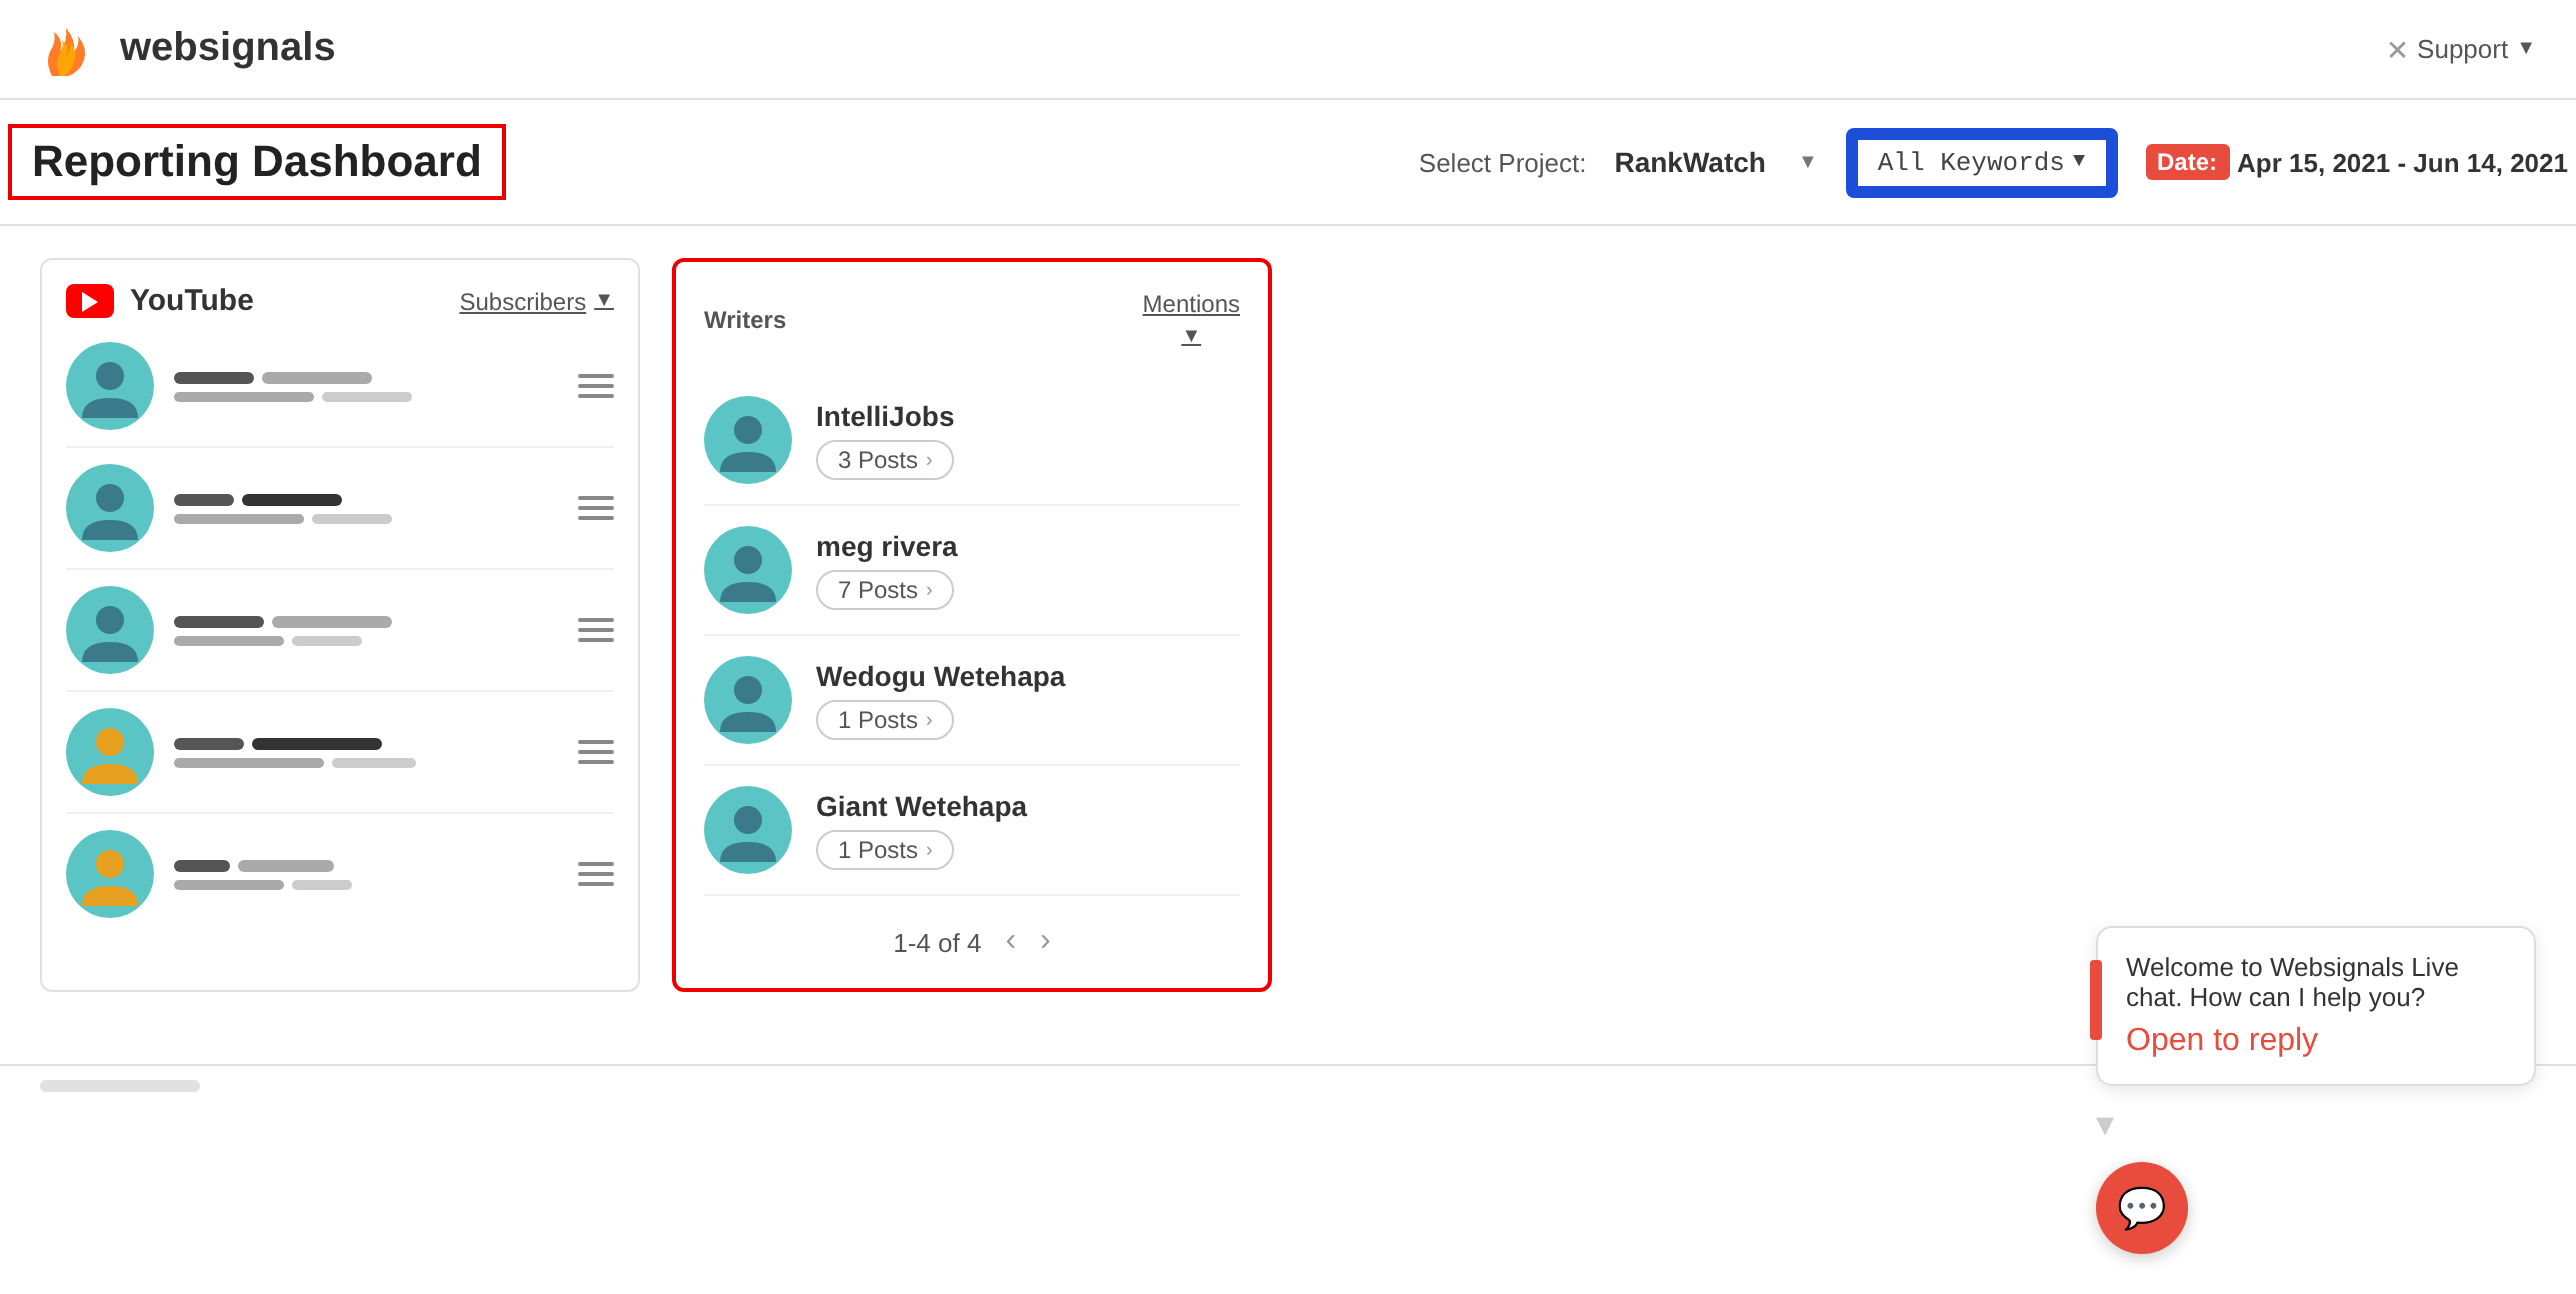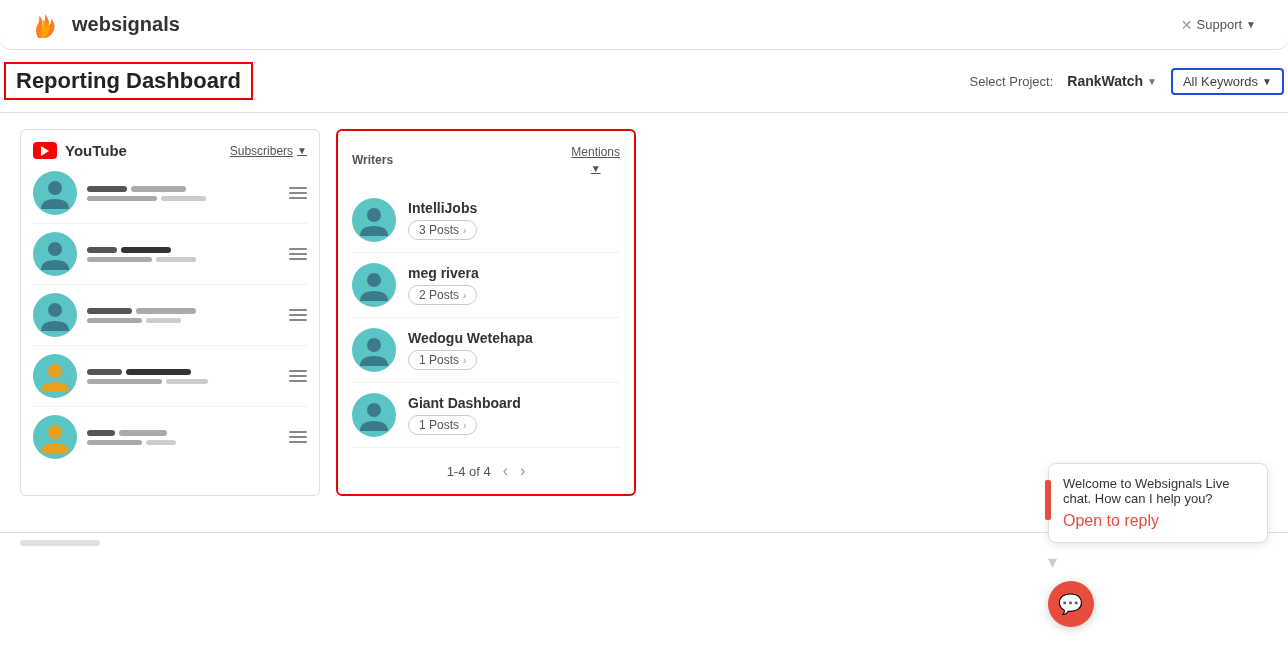--- a/index.html
+++ b/index.html
@@ -3,24 +3,23 @@
   <meta charset="utf-8">
   <style>
     * { box-sizing: border-box; margin: 0; padding: 0; }
     body { font-family: Arial, sans-serif; background: #fff; color: #333; font-size: 14px; }
 
     
     .header {
       display: flex;
       align-items: center;
       justify-content: space-between;
-      padding: 10px 32px;
+      padding: 10px 20px;
       border-bottom: 1px solid #e0e0e0;
       height: 50px;
-      border-radius: 11px;
     }
     .logo {
       display: flex;
       align-items: center;
       gap: 6px;
     }
     .logo-icon {
       display: flex;
       align-items: center;
     }
@@ -61,40 +60,41 @@
       gap: 14px;
       margin-left: auto;
     }
     .select-project-label {
       font-size: 13px;
       color: #555;
     }
     .project-selector {
       display: flex;
       align-items: center;
-      gap: 4px;
+      gap: 16px;
       font-size: 14px;
       font-weight: bold;
       color: #333;
       cursor: pointer;
     }
     .project-selector .chevron {
       font-size: 10px;
       color: #777;
     }
     .keywords-selector {
       display: flex;
       align-items: center;
       gap: 4px;
-      border: 2px solid #1d4ed8;
+      border: 6px solid #1d4ed8;
       border-radius: 4px;
       padding: 4px 10px;
       font-size: 13px;
       color: #444;
       cursor: pointer;
+      font-family: Liberation Mono, monospace;
     }
     .date-badge {
       display: flex;
       align-items: center;
       gap: 4px;
       font-size: 13px;
     }
     .date-label {
       background: #e74c3c;
       color: #fff;
@@ -410,20 +410,24 @@
   <div class="subheader-controls">
     <span class="select-project-label">Select Project:</span>
     <div class="project-selector">
       <span>RankWatch</span>
       <span class="chevron">▼</span>
     </div>
     <div class="keywords-selector">
       <span>All Keywords</span>
       <span style="font-size:10px;">▼</span>
     </div>
+    <div class="date-badge">
+      <span class="date-label">Date:</span>
+      <span class="date-value">Apr 15, 2021 - Jun 14, 2021</span>
+    </div>
   </div>
 </div>
 
 <div class="main-content">
 
   <div class="youtube-panel">
     <div class="youtube-header">
       <div class="youtube-title">
         <div class="yt-icon">
           <div class="yt-play"></div>
@@ -595,21 +599,21 @@
     <div class="writer-item">
       <div class="avatar-circle">
         <svg class="avatar-svg" viewBox="0 0 36 36">
           <circle cx="18" cy="13" r="7" fill="#3a7a8a"></circle>
           <path d="M4,34 Q4,24 18,24 Q32,24 32,34" fill="#3a7a8a"></path>
         </svg>
       </div>
       <div class="writer-info">
         <div class="writer-name">meg rivera</div>
         <div class="posts-badge">
-          <span>2 Posts</span>
+          <span>7 Posts</span>
           <span class="posts-chevron">›</span>
         </div>
       </div>
     </div>
 
     <div class="writer-item">
       <div class="avatar-circle">
         <svg class="avatar-svg" viewBox="0 0 36 36">
           <circle cx="18" cy="13" r="7" fill="#3a7a8a"></circle>
           <path d="M4,34 Q4,24 18,24 Q32,24 32,34" fill="#3a7a8a"></path>
@@ -625,21 +629,21 @@
     </div>
 
     <div class="writer-item">
       <div class="avatar-circle">
         <svg class="avatar-svg" viewBox="0 0 36 36">
           <circle cx="18" cy="13" r="7" fill="#3a7a8a"></circle>
           <path d="M4,34 Q4,24 18,24 Q32,24 32,34" fill="#3a7a8a"></path>
         </svg>
       </div>
       <div class="writer-info">
-        <div class="writer-name">Giant Dashboard</div>
+        <div class="writer-name">Giant Wetehapa</div>
         <div class="posts-badge">
           <span>1 Posts</span>
           <span class="posts-chevron">›</span>
         </div>
       </div>
     </div>
 
     <div class="writers-pagination">
       <span>1-4 of 4</span>
       <button class="pagination-arrow">‹</button>

